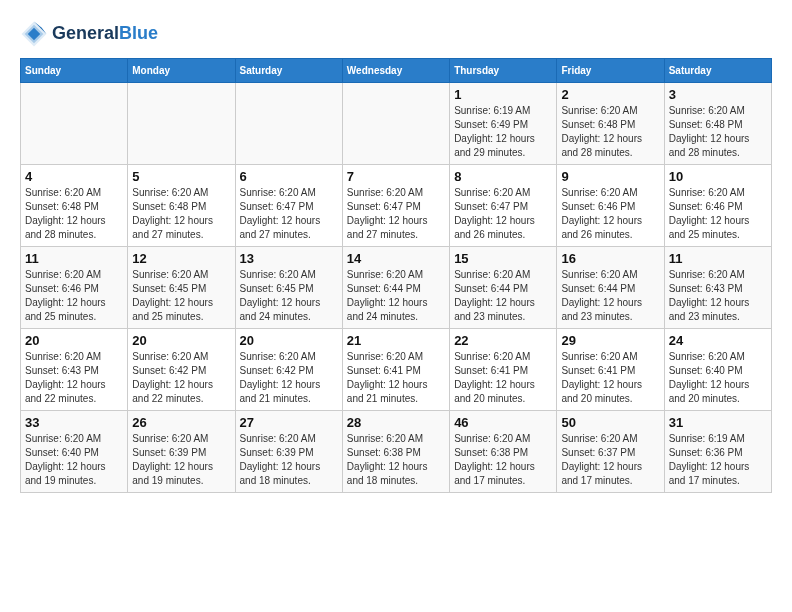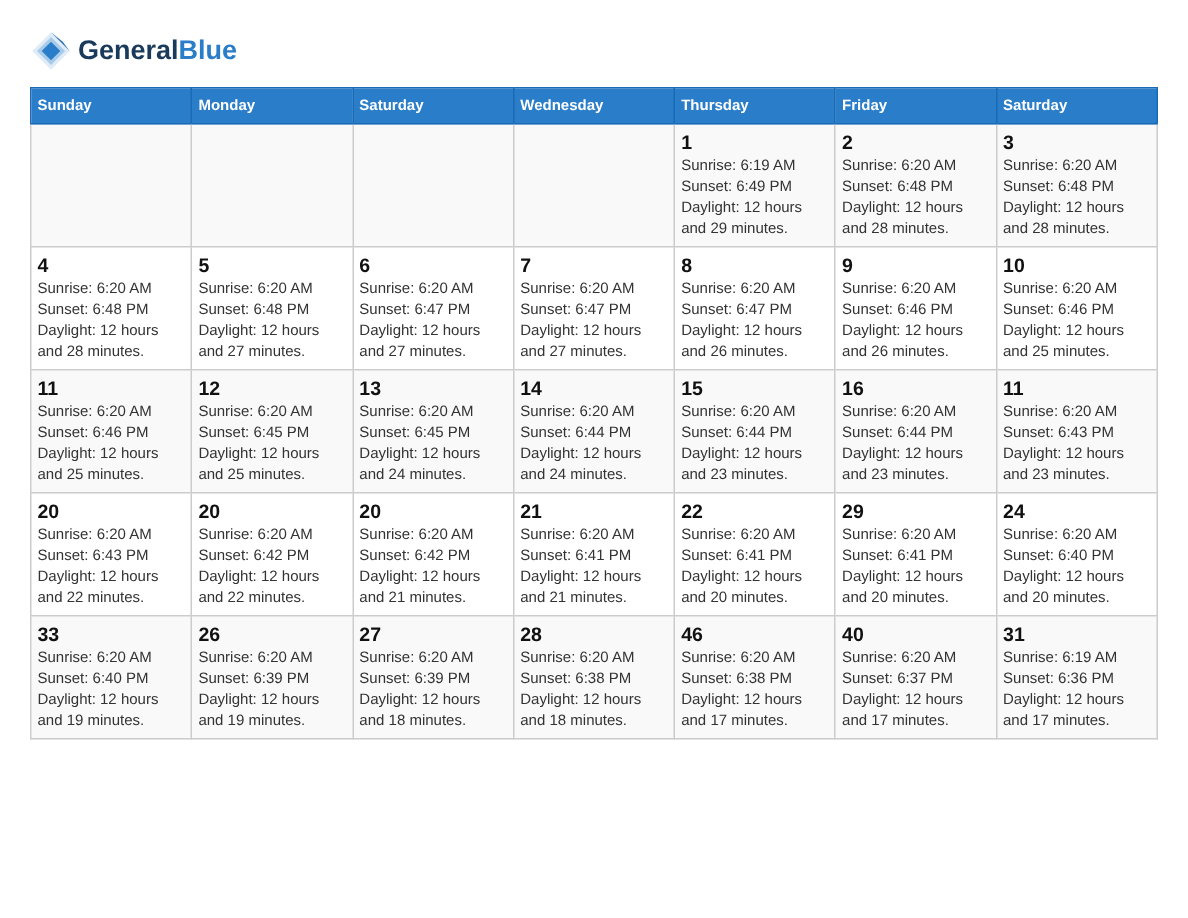--- a/index.html
+++ b/index.html
@@ -333,21 +333,21 @@
 and 18 minutes.</div>
         </td>
         <td>
           <span class="day-number">46</span>
           <div class="day-info" style="white-space: pre-line;">Sunrise: 6:20 AM
 Sunset: 6:38 PM
 Daylight: 12 hours
 and 17 minutes.</div>
         </td>
         <td>
-          <span class="day-number">40</span>
+          <span class="day-number">50</span>
           <div class="day-info" style="white-space: pre-line;">Sunrise: 6:20 AM
 Sunset: 6:37 PM
 Daylight: 12 hours
 and 17 minutes.</div>
         </td>
         <td>
           <span class="day-number">31</span>
           <div class="day-info" style="white-space: pre-line;">Sunrise: 6:19 AM
 Sunset: 6:36 PM
 Daylight: 12 hours

